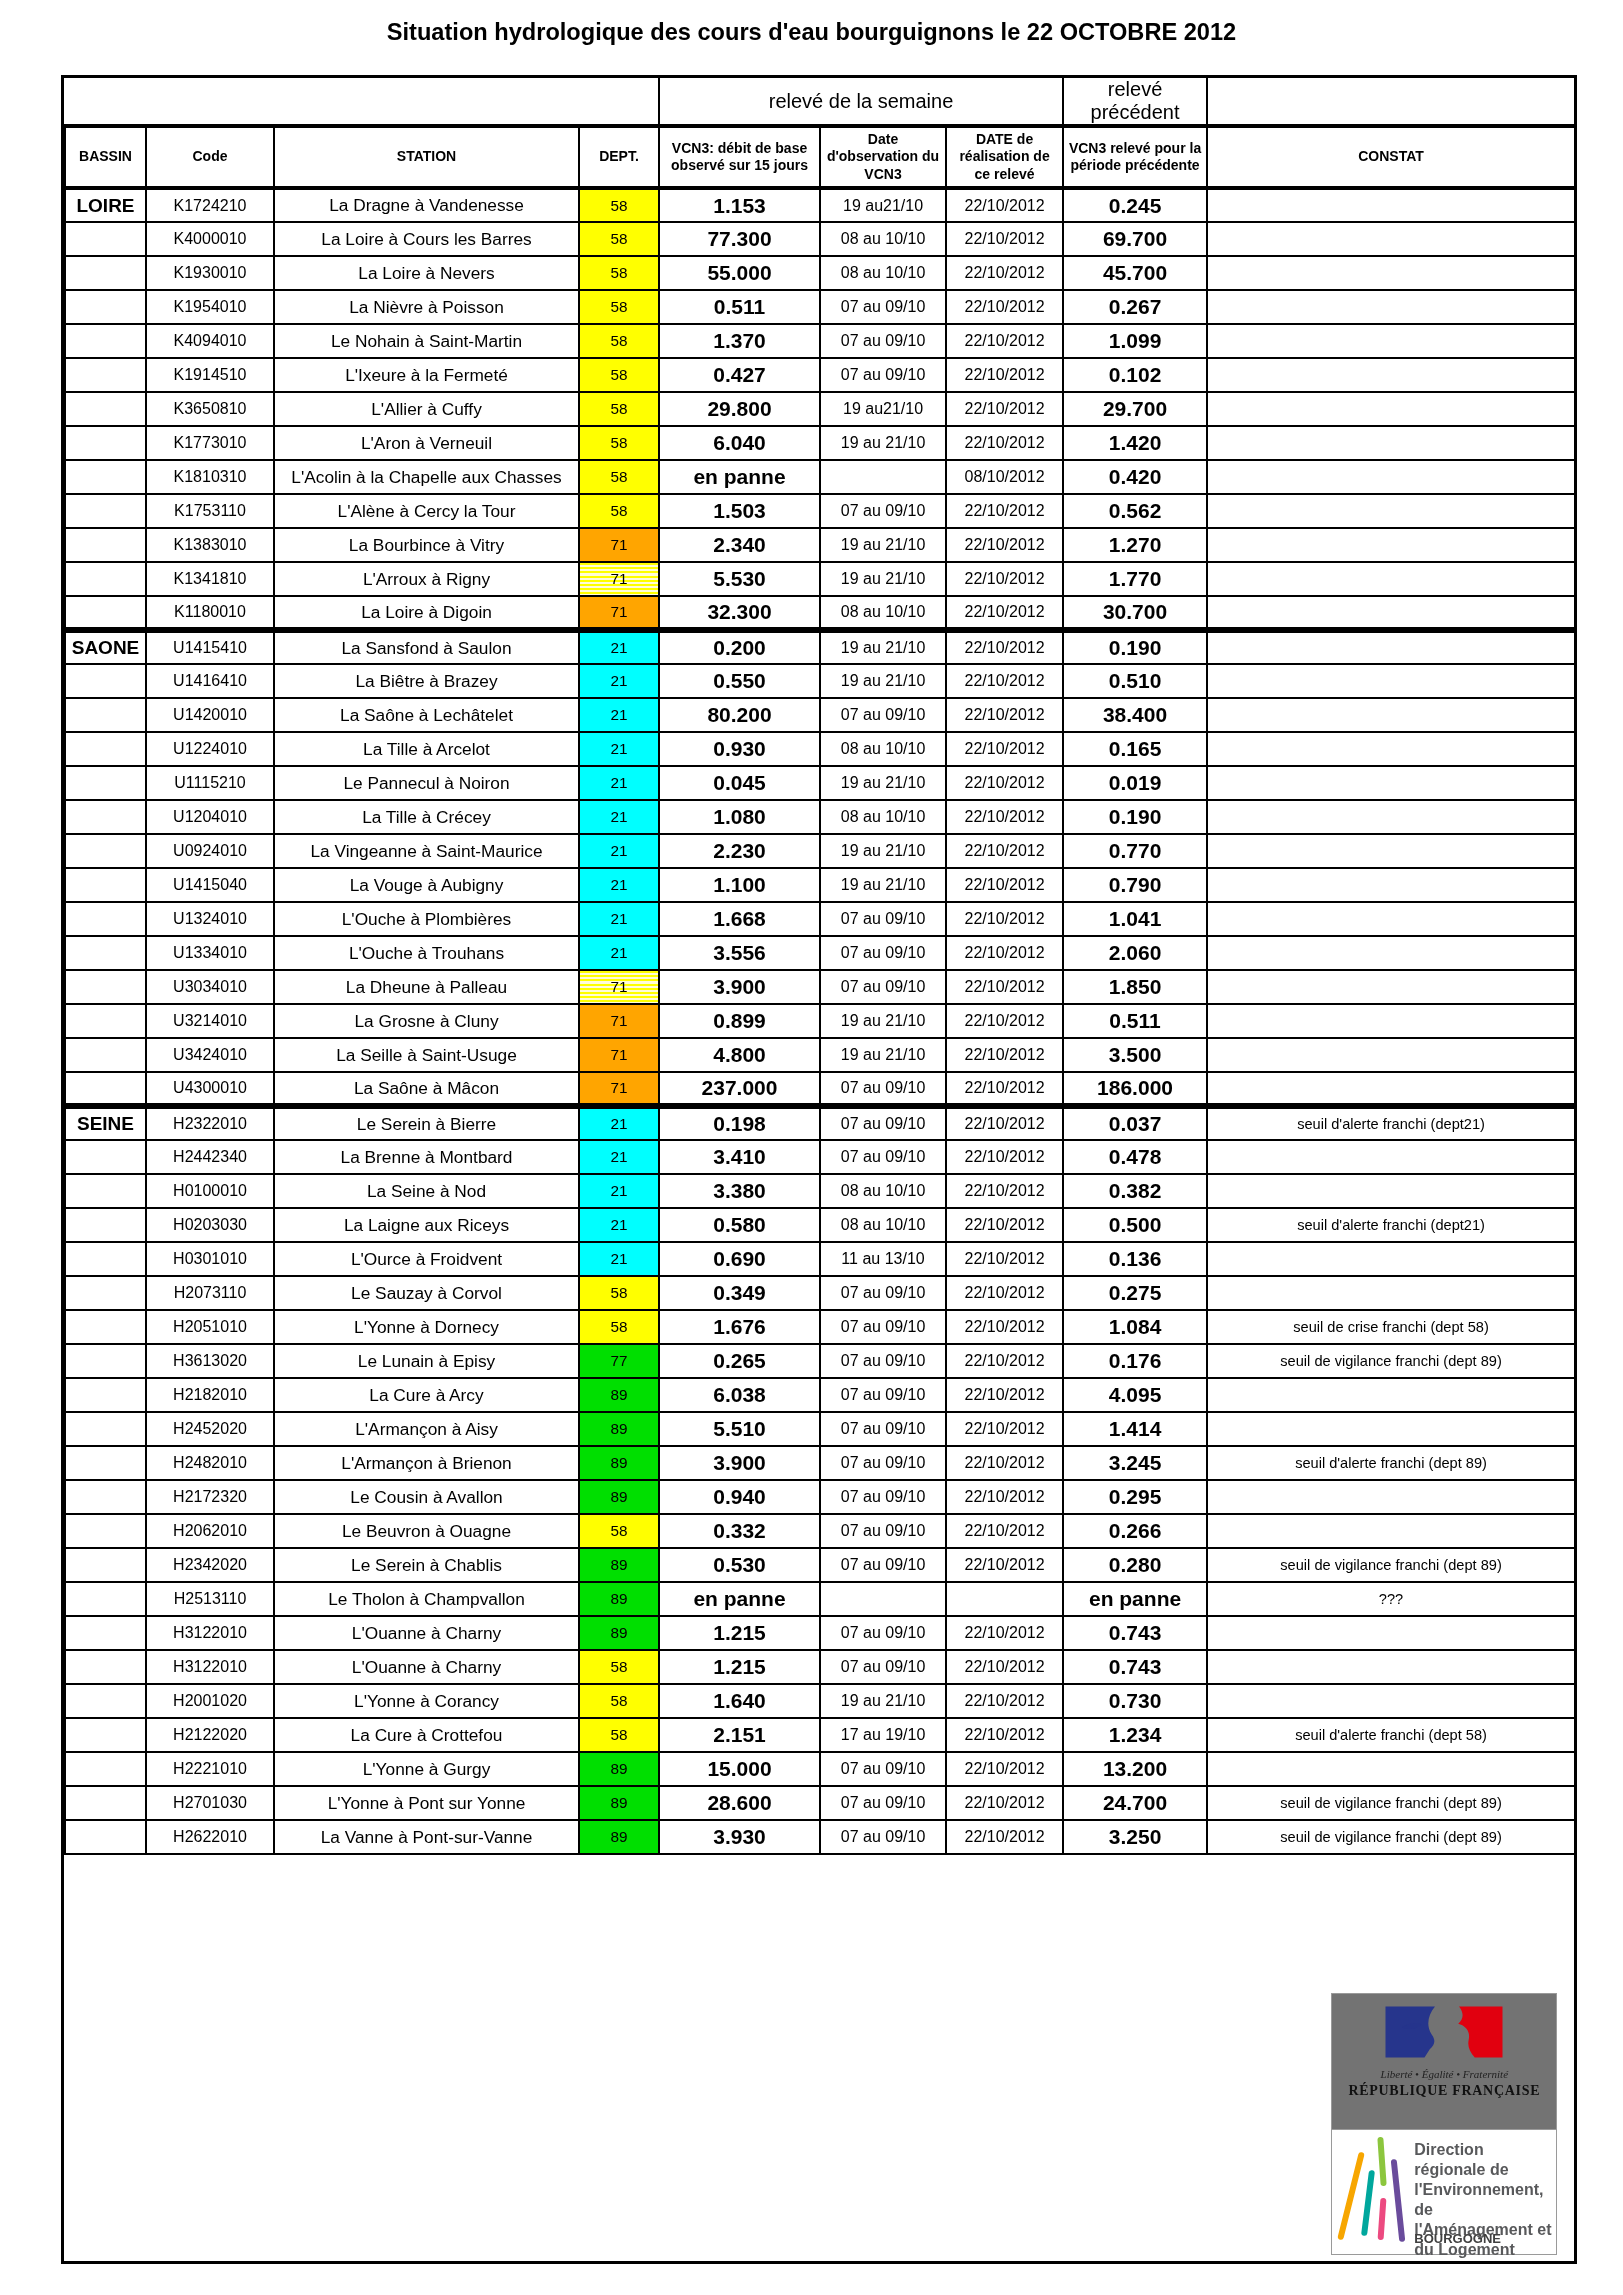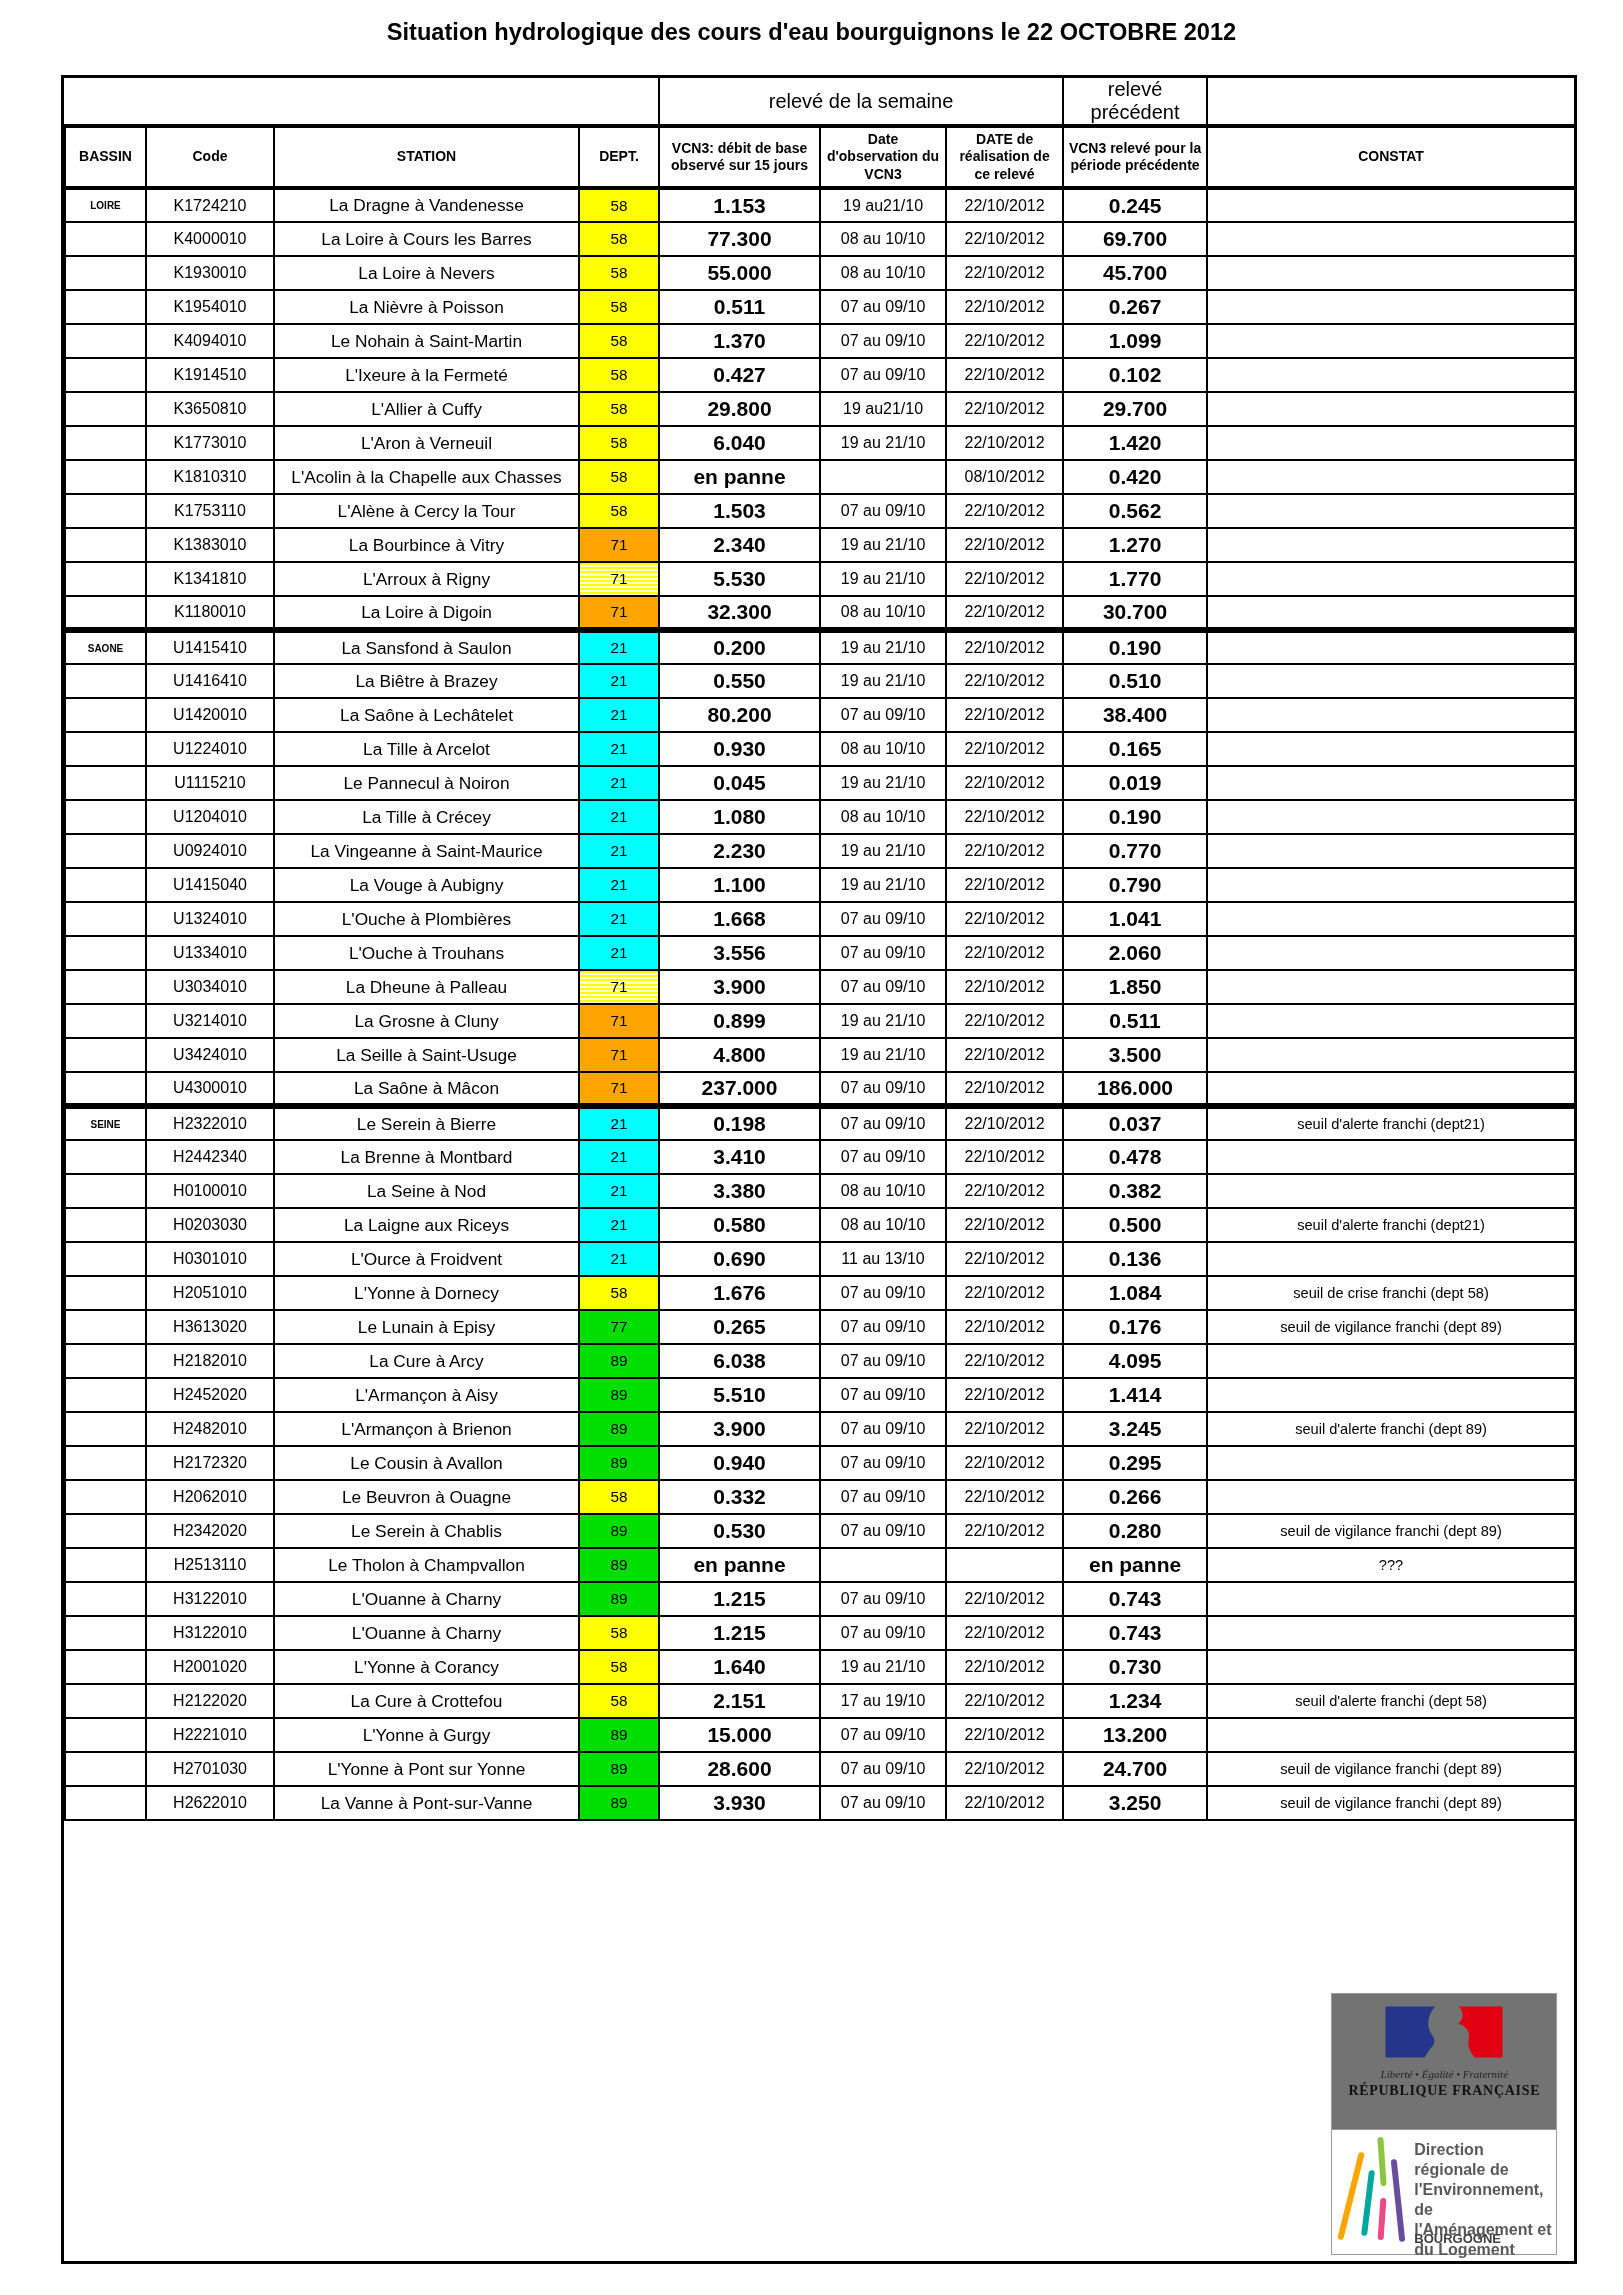--- a/index.html
+++ b/index.html
@@ -11,21 +11,21 @@
          border:3.5px solid #000;box-sizing:border-box;background:#fff;}
   table{border-collapse:collapse;table-layout:fixed;width:100%;}
   td,th{border:2.1px solid #000;padding:0 2.8px;text-align:center;vertical-align:middle;
         overflow:hidden;box-sizing:border-box;}
   tr.subheader td{height:16.7px;font-size:20px;border-top:0;border-bottom:4.9px solid #000;margin-left:36px;}
   tr.subheader td.sh-blank{border-left:0;}
   tr.subheader td.sh-blank:last-child{border-right:0;}
   tr.header th{height:62px;font-size:14px;font-weight:700;border-bottom:4.9px solid #000;line-height:1.25;}
   tbody td{height:34px;}
   tr.group-start td{border-top:6.2px solid #000;}
-  .c-bassin{font-weight:700;font-size:10px;}
+  .c-bassin{font-weight:700;font-size:19px;}
   .c-code{font-size:16px;}
   .c-station{font-size:17.3px;}
   .c-dept{font-size:15.3px;}
   .c-num{font-size:21px;font-weight:700;}
   .c-date{font-size:16px;}
   .c-constat{font-size:14.6px;}
   .links{position:absolute;left:69px;top:1972px;}
   .links a{display:block;font-size:19.4px;color:#0000FF;text-decoration:underline;
            margin-bottom:8.3px;font-family:"Liberation Sans", sans-serif;}
   .logo-stack{position:absolute;top:1915px;right:16.7px;width:226px;}
@@ -434,20 +434,31 @@
             <td class="c-station">L'Ource à Froidvent</td>
             <td class="c-dept" style="background: rgb(0, 255, 255);">21</td>
             <td class="c-num">0.690</td>
             <td class="c-date">11 au 13/10</td>
             <td class="c-date">22/10/2012</td>
             <td class="c-num">0.136</td>
             <td class="c-constat"></td>
           </tr>
           <tr>
             <td class="c-bassin"></td>
+            <td class="c-code">H2073110</td>
+            <td class="c-station">Le Sauzay à Corvol</td>
+            <td class="c-dept" style="background: rgb(255, 255, 0);">58</td>
+            <td class="c-num">0.349</td>
+            <td class="c-date">07 au 09/10</td>
+            <td class="c-date">22/10/2012</td>
+            <td class="c-num">0.275</td>
+            <td class="c-constat"></td>
+          </tr>
+          <tr>
+            <td class="c-bassin"></td>
             <td class="c-code">H2051010</td>
             <td class="c-station">L'Yonne à Dornecy</td>
             <td class="c-dept" style="background: rgb(255, 255, 0);">58</td>
             <td class="c-num">1.676</td>
             <td class="c-date">07 au 09/10</td>
             <td class="c-date">22/10/2012</td>
             <td class="c-num">1.084</td>
             <td class="c-constat">seuil de crise franchi (dept 58)</td>
           </tr>
           <tr>

